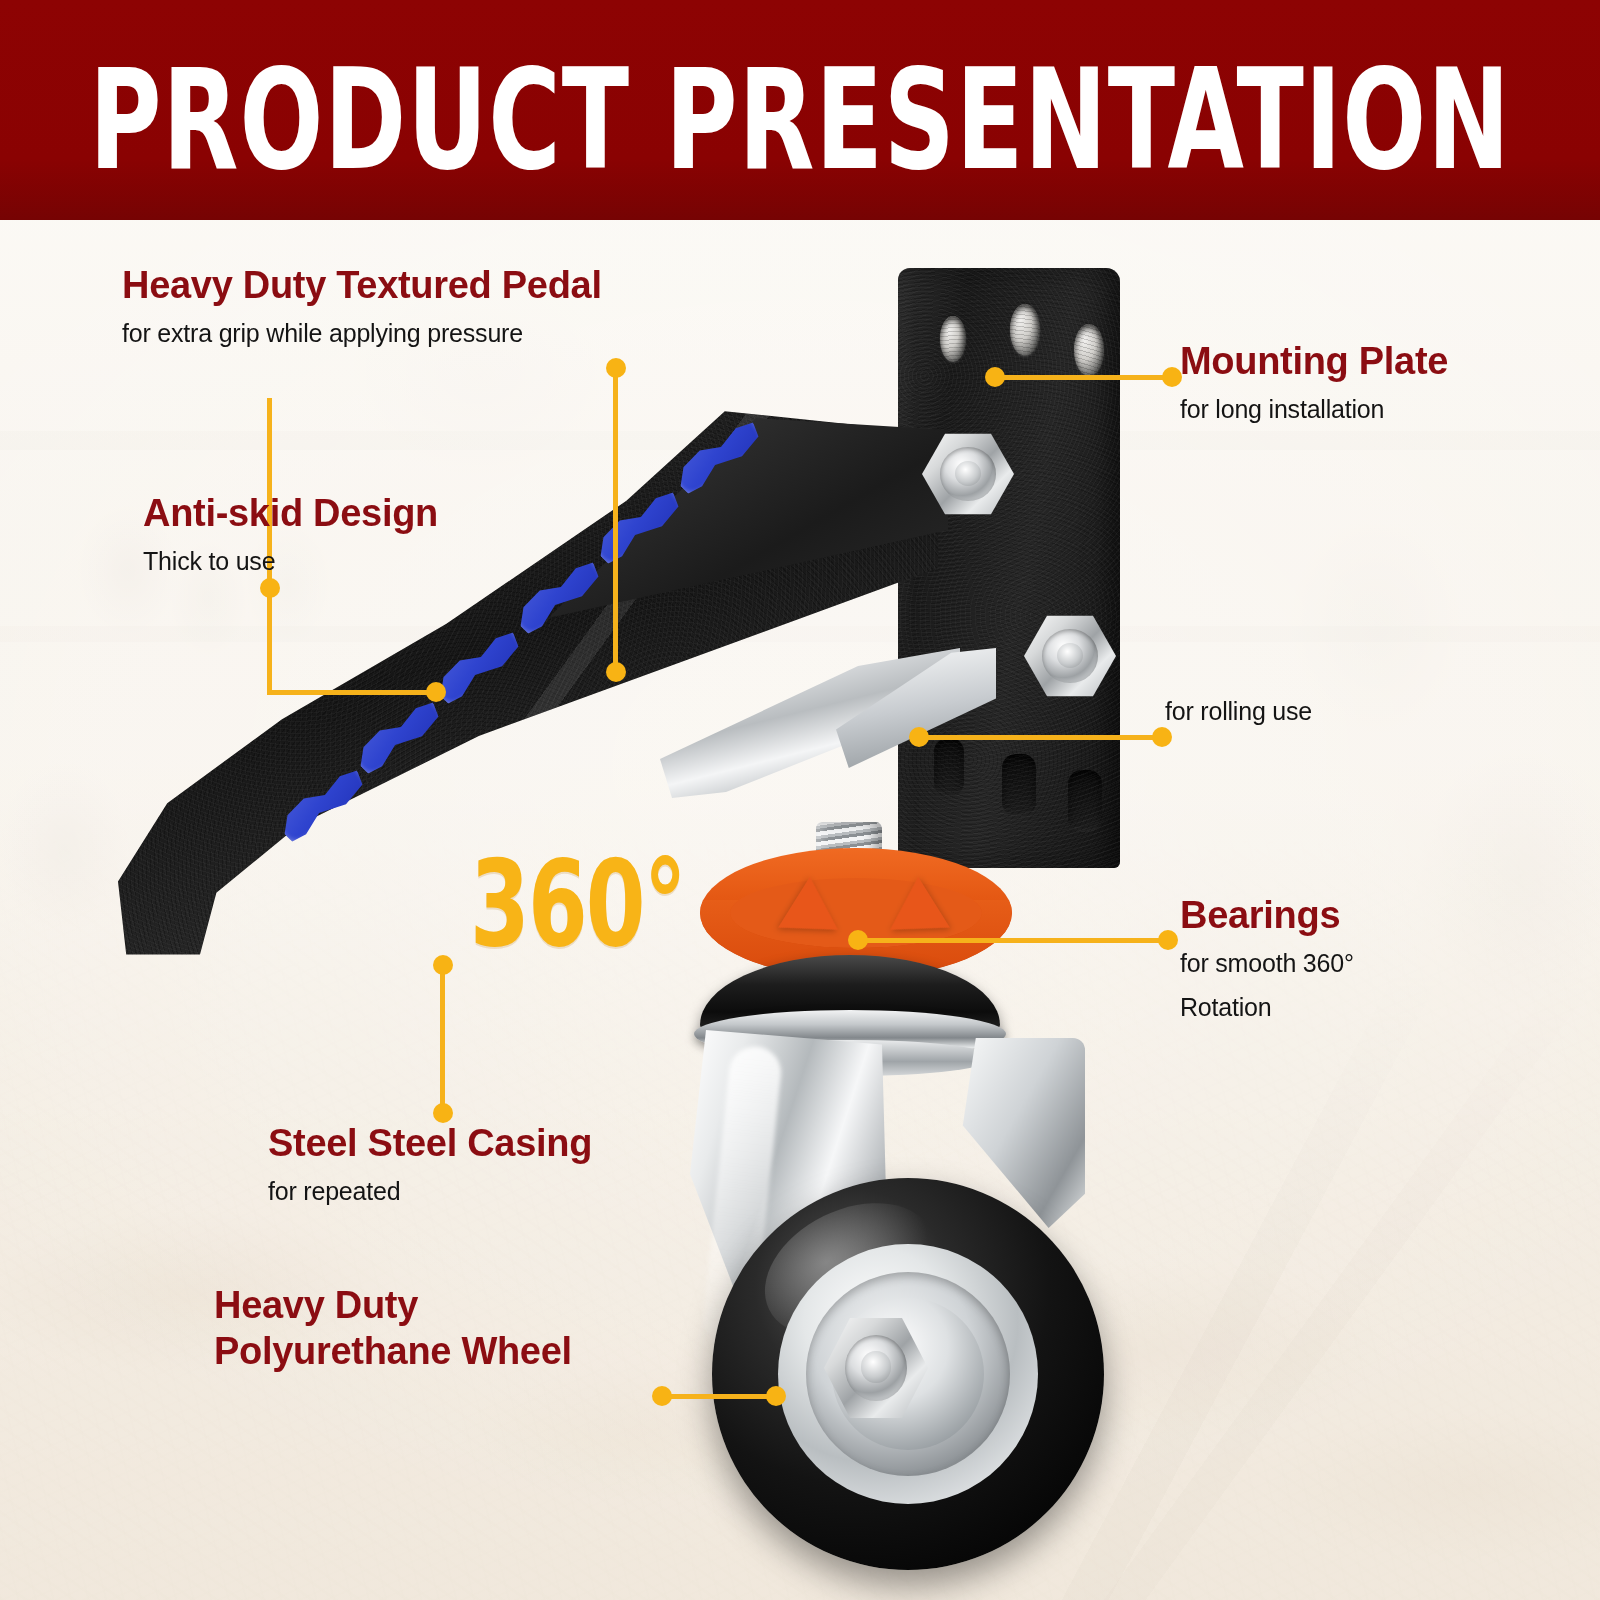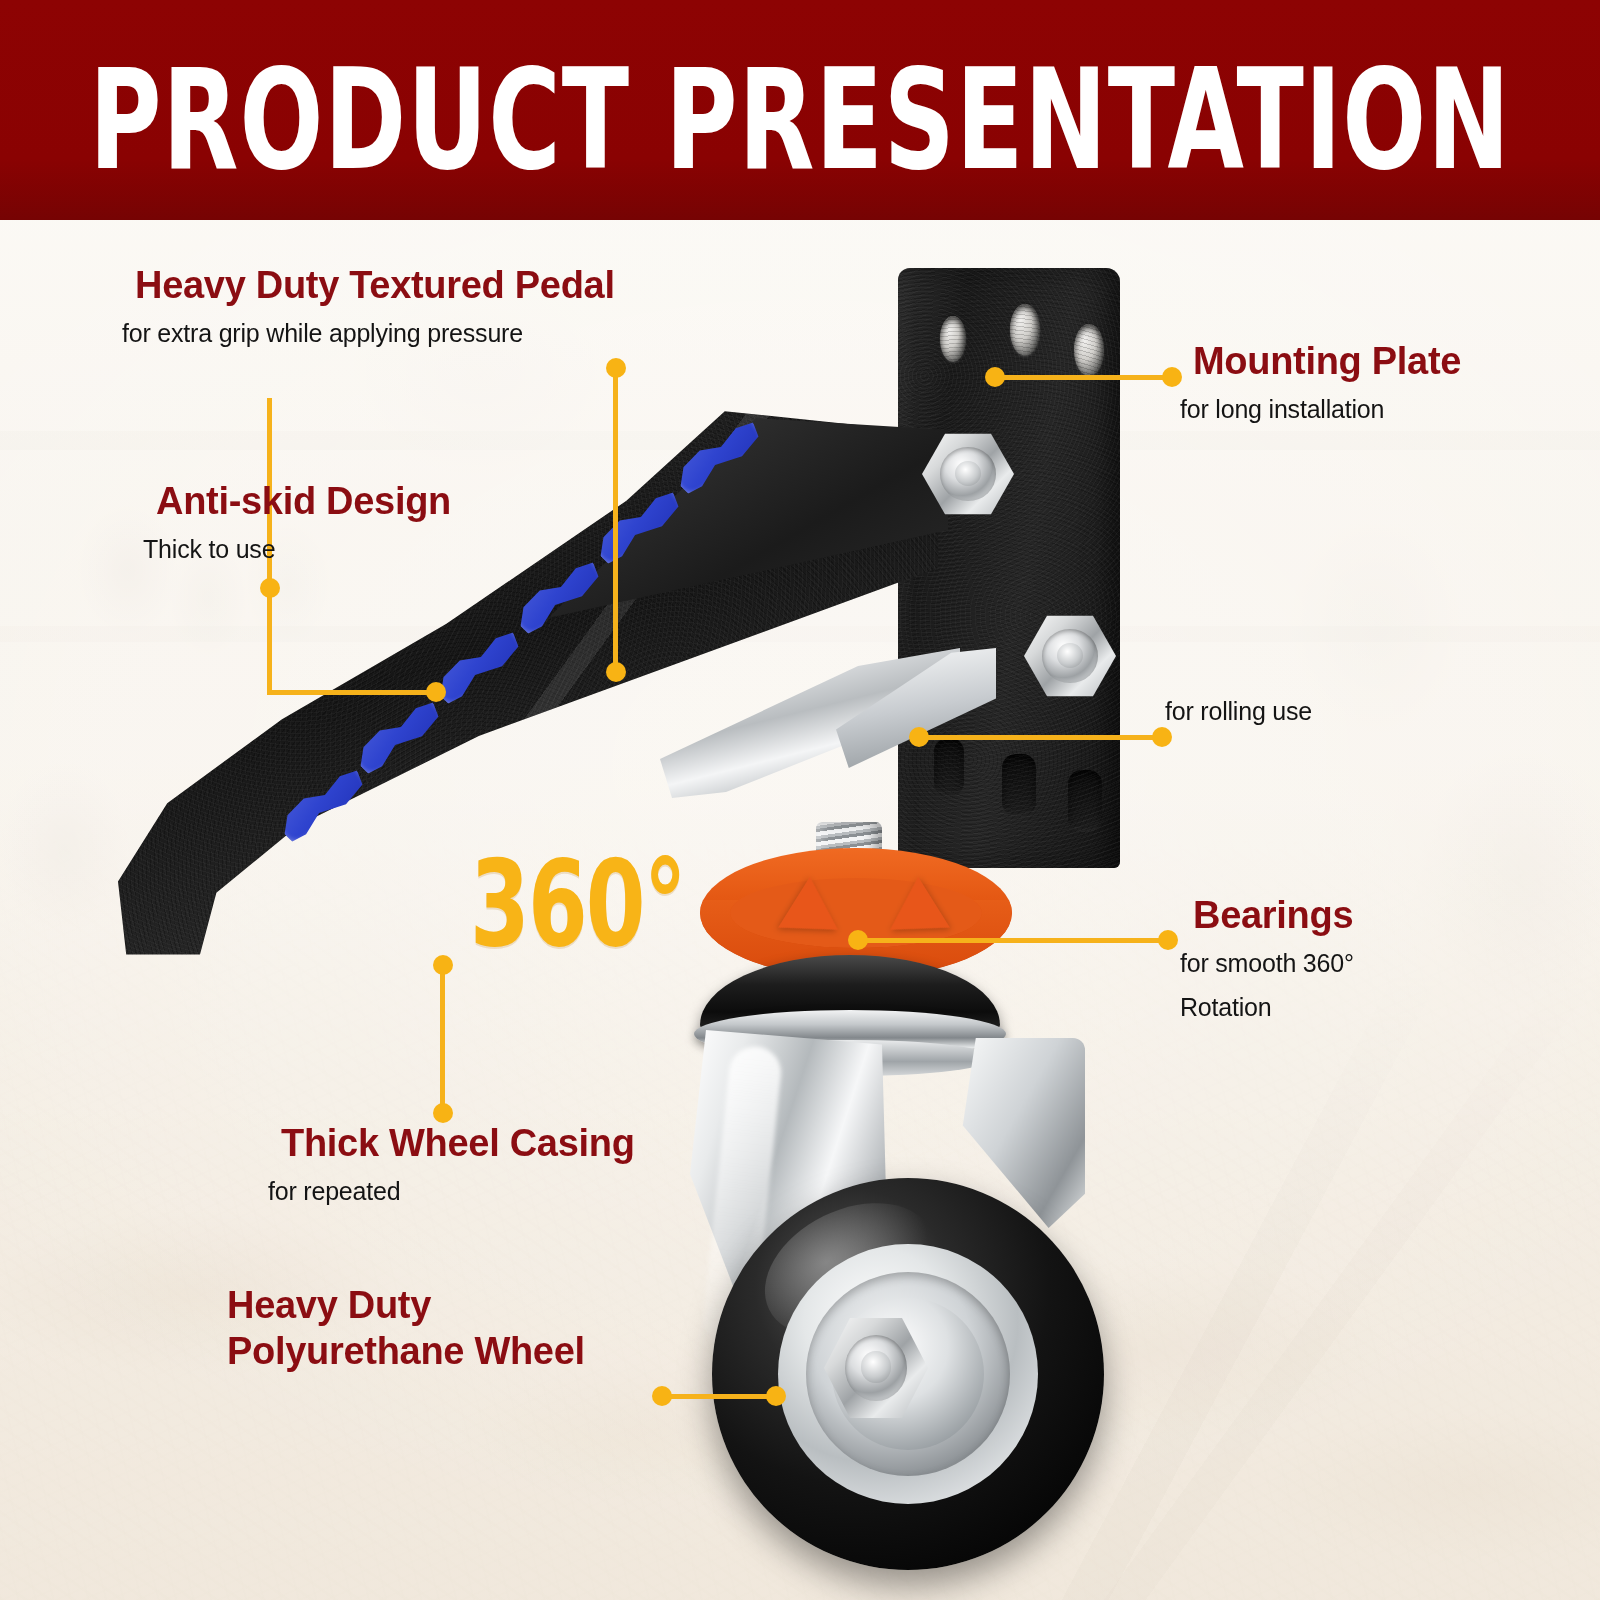--- a/index.html
+++ b/index.html
@@ -77,29 +77,29 @@
     letter-spacing:1px;
     transform:scaleX(.93) scaleY(1.18);
     transform-origin:50% 0;
     white-space:nowrap;
   }
 
   
   .callout{position:absolute;}
   .callout .hl{
     color:#8b0d12;font-weight:700;font-size:38px;line-height:46px;
-    letter-spacing:-.3px;white-space:pre-line;margin-left:13px;
+    letter-spacing:-.3px;white-space:pre-line;
   }
   .callout .sub{
     color:#141414;font-weight:400;font-size:25px;line-height:44px;
     letter-spacing:-.2px;white-space:pre-line;margin-top:3px;
   }
   .c-pedal{left:122px;top:262px;}
   .c-pedal .hl{font-size:38px;}
-  .c-antiskid{left:143px;top:478px;}
+  .c-antiskid{left:143px;top:490px;}
   .c-mount{left:1180px;top:338px;}
   .c-lift{left:1165px;top:686px;}
   .c-bear{left:1180px;top:892px;}
   .c-case{left:268px;top:1120px;}
   .c-wheel{left:214px;top:1282px;}
 
   
   .leader{position:absolute;background:#f6b21b;}
   .leader.h{height:5px;}
   .leader.v{width:5px;}
@@ -491,21 +491,21 @@
     <div class="sub">for rolling use</div>
   </div>
 
   <div class="callout c-bear">
     <div class="hl">Bearings</div>
     <div class="sub">for smooth 360°
 Rotation</div>
   </div>
 
   <div class="callout c-case">
-    <div class="hl">Thick Wheel Casing</div>
+    <div class="hl">Steel Steel Casing</div>
     <div class="sub">for repeated</div>
   </div>
 
   <div class="callout c-wheel">
     <div class="hl">Heavy Duty
 Polyurethane Wheel</div>
   </div>
 
 </div>
 

